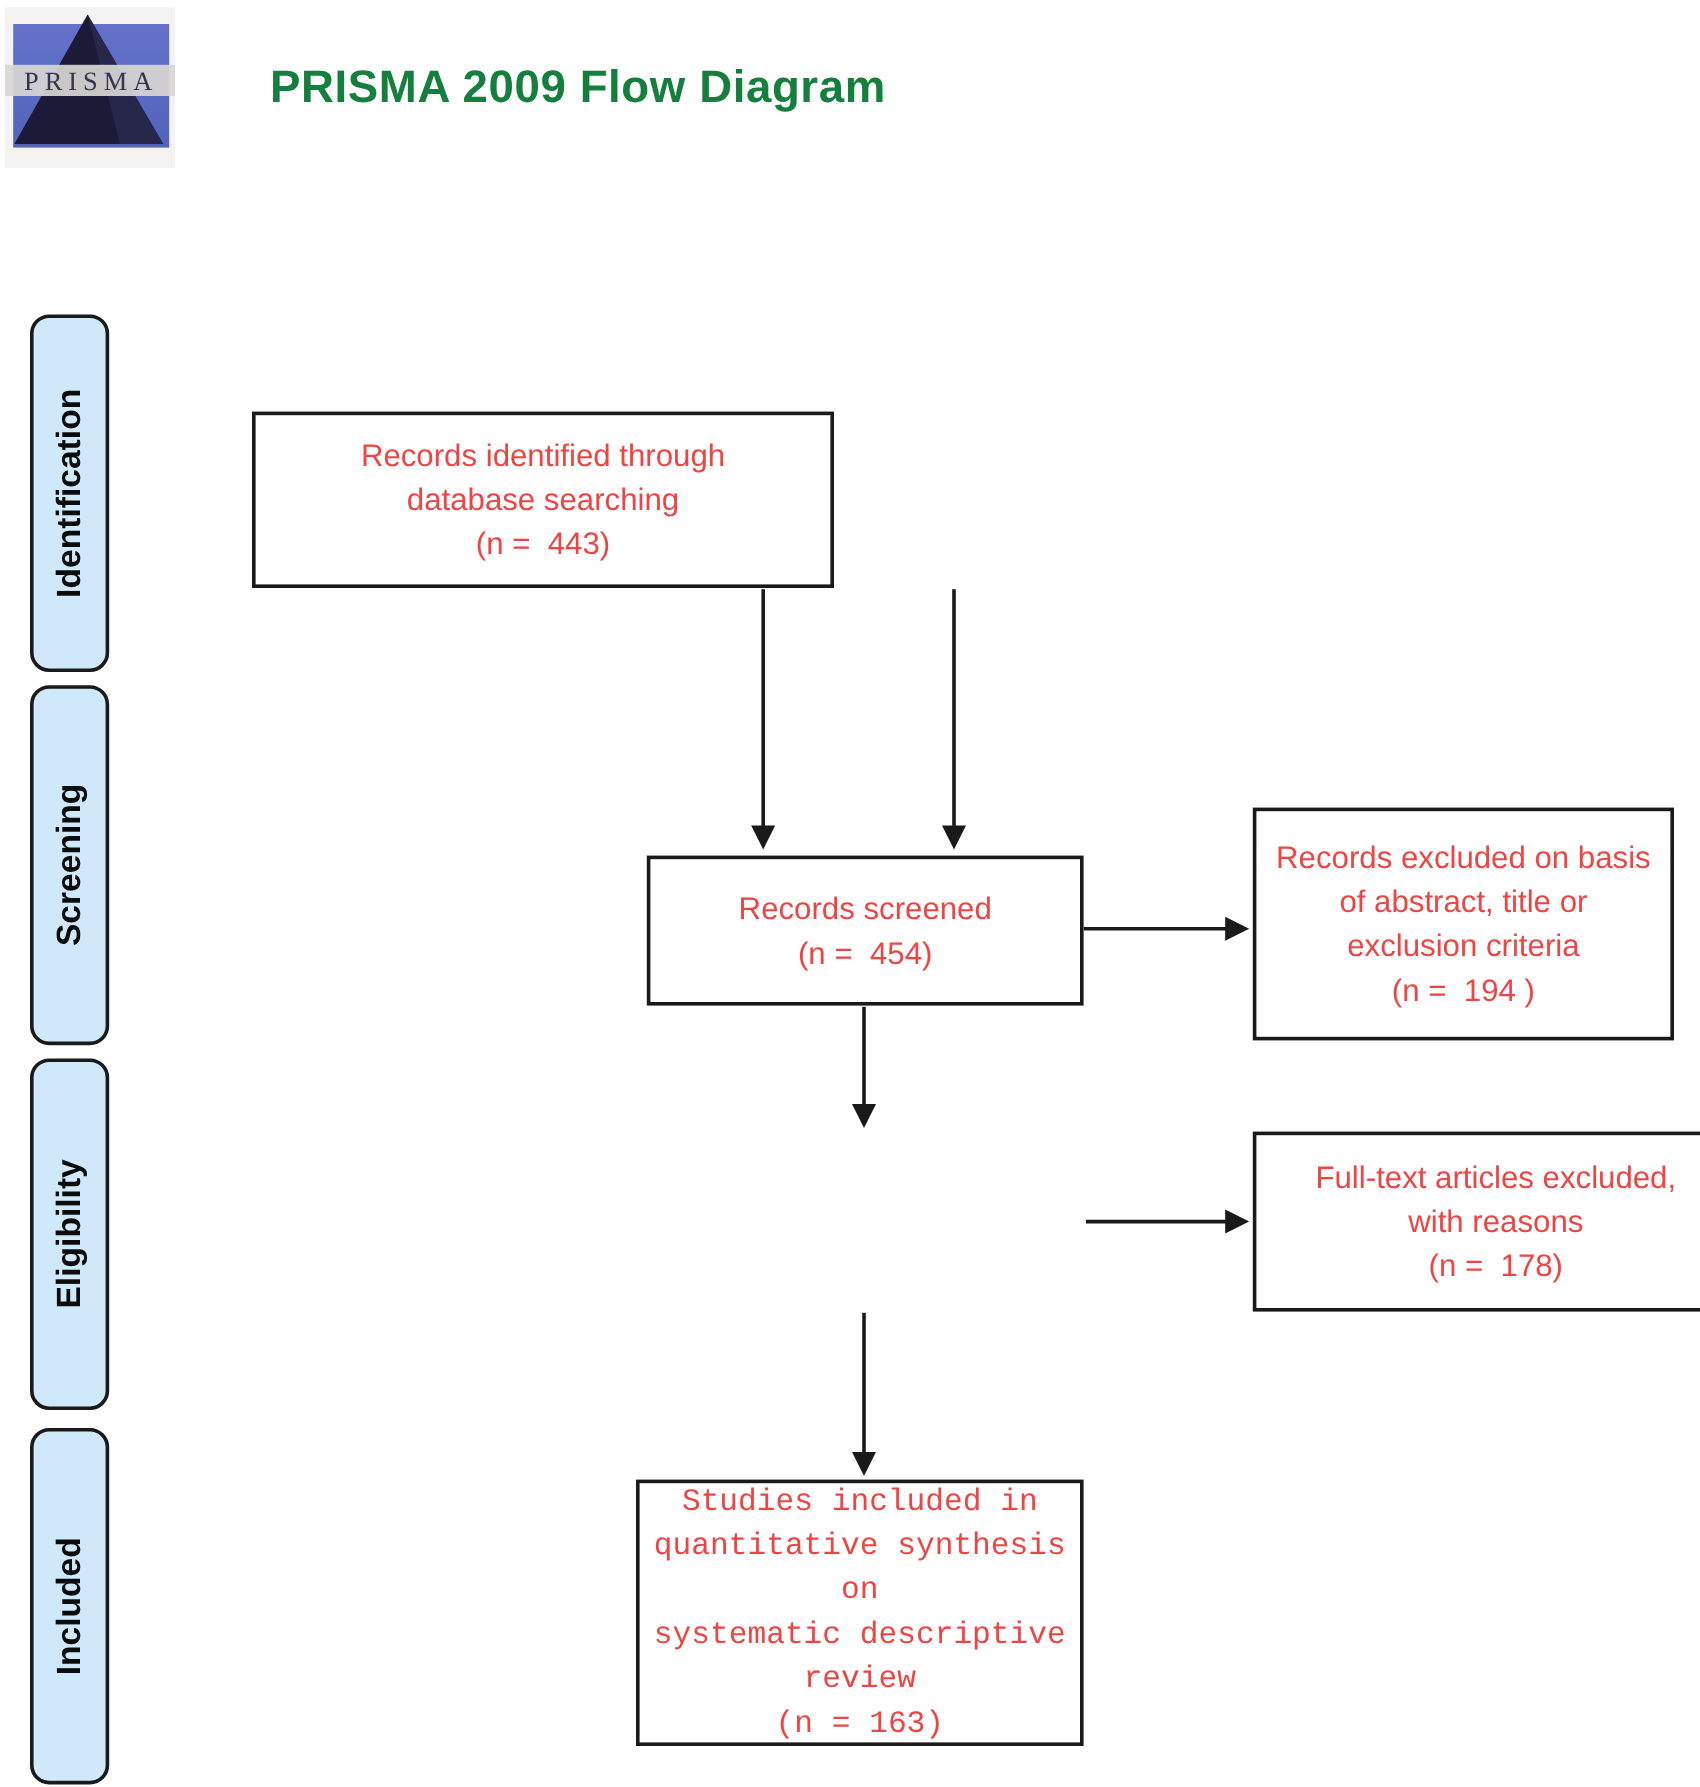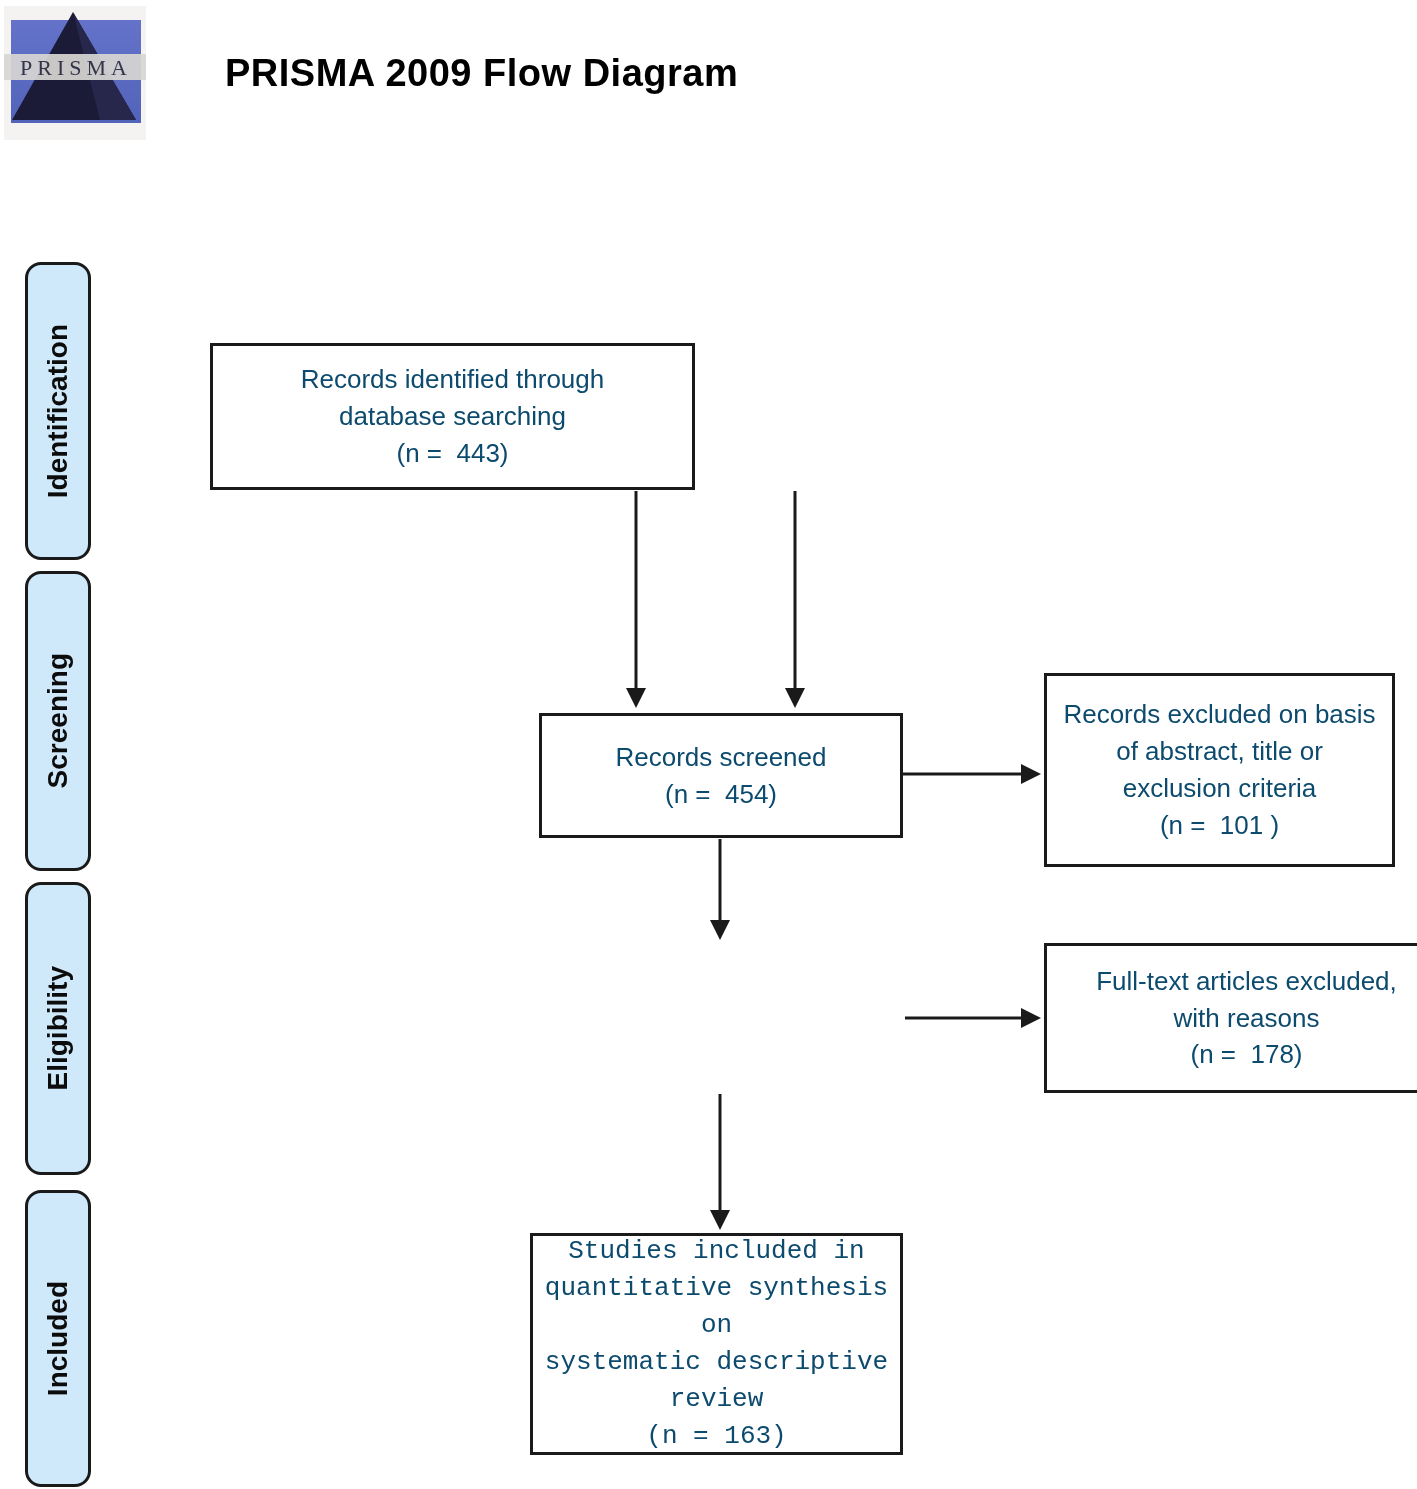--- a/index.html
+++ b/index.html
@@ -30,21 +30,21 @@
     width: 142px;
     height: 134px;
   }
   .title {
     position: absolute;
     left: 225px;
     top: 52px;
     font-size: 38px;
     font-weight: bold;
     letter-spacing: 0.5px;
-    color: #000000;
+    color: #15803d;
     white-space: nowrap;
   }
   .stage {
     position: absolute;
     left: 25px;
     width: 66px;
     background: var(--stage-fill);
     border: 3px solid var(--ink);
     border-radius: 16px;
     display: flex;
@@ -67,21 +67,21 @@
     position: absolute;
     background: #ffffff;
     border: 3px solid var(--ink);
     display: flex;
     align-items: center;
     justify-content: center;
     text-align: center;
     font-size: 26px;
     line-height: 1.42;
     white-space: pre-wrap;
-    color: #0c4a6e;
+    color: #ef4444;
   }
   .box-records-identified { left: 210px;  top: 343px; width: 485px; height: 147px; }
   .box-additional-records { left: 758px;  top: 343px; width: 484px; height: 147px; }
   .box-records-screened   { left: 539px;  top: 713px; width: 364px; height: 125px; }
   .box-records-excluded   { left: 1044px; top: 673px; width: 351px; height: 194px; }
   .box-fulltext-assessed  { left: 536px;  top: 943px; width: 369px; height: 150px; }
   .box-fulltext-excluded  { left: 1044px; top: 943px; width: 405px; height: 150px; }
   .box-studies-included   { left: 530px;  top: 1233px; width: 373px; height: 222px; font-family: Liberation Mono, monospace; }
   .arrow-layer {
     position: absolute;
@@ -149,21 +149,21 @@
   </svg>
 
   <div class="fbox box-records-identified">Records identified through
 database searching
 (n =  443)</div>
   <div class="fbox box-records-screened">Records screened
 (n =  454)</div>
   <div class="fbox box-records-excluded">Records excluded on basis
 of abstract, title or
 exclusion criteria
-(n =  101 )</div>
+(n =  194 )</div>
   <div class="fbox box-fulltext-excluded">Full-text articles excluded,
 with reasons
 (n =  178)</div>
   <div class="fbox box-studies-included">Studies included in
 quantitative synthesis on
 systematic descriptive
 review
 (n = 163)</div>
 
 </div>

